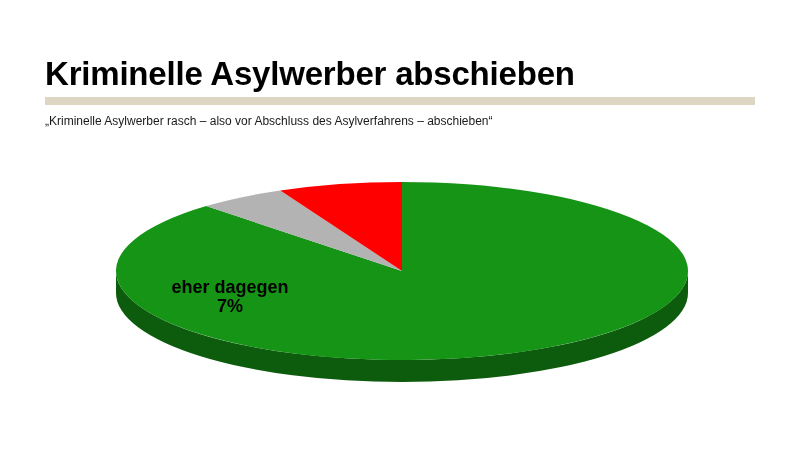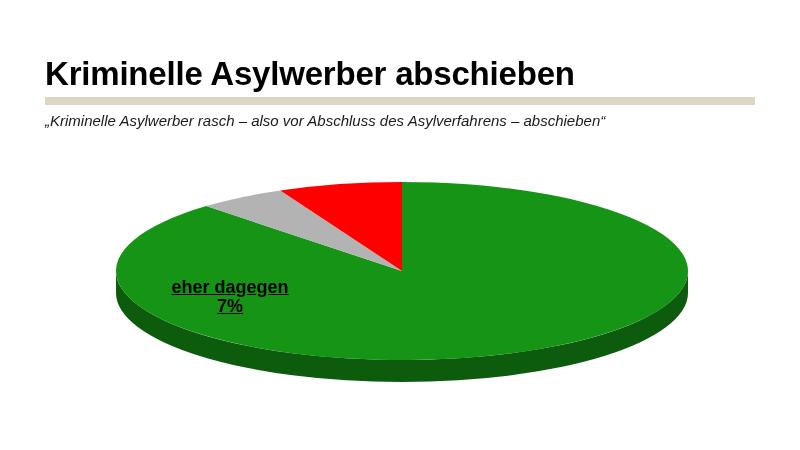--- a/index.html
+++ b/index.html
@@ -41,25 +41,24 @@
     top: 97px;
     width: 710px;
     height: 8px;
     background: #ddd6c3;
   }
   .chart-subtitle {
     position: absolute;
     left: 45px;
     top: 113px;
     width: 720px;
-    font-size: 15px;
+    font-size: 12px;
     color: #1a1a1a;
     line-height: 16px;
     white-space: nowrap;
-    font-style: italic;
   }
 
   
   .pie-wrap {
     position: absolute;
     left: 0px;
     top: 130px;
     width: 800px;
     height: 300px;
   }
@@ -70,21 +69,20 @@
     display: block;
   }
 
   
   .slice-label {
     position: absolute;
     text-align: center;
     font-weight: bold;
     line-height: 1.08;
     white-space: nowrap;
-    text-decoration: underline;
   }
   .slice-label .lbl-name { display: block; }
   .slice-label .lbl-val  { display: block; }
 
   .label-dagegen {
     left: 150px;
     top: 148px;
     width: 160px;
     font-size: 18px;
     color: #000000;

